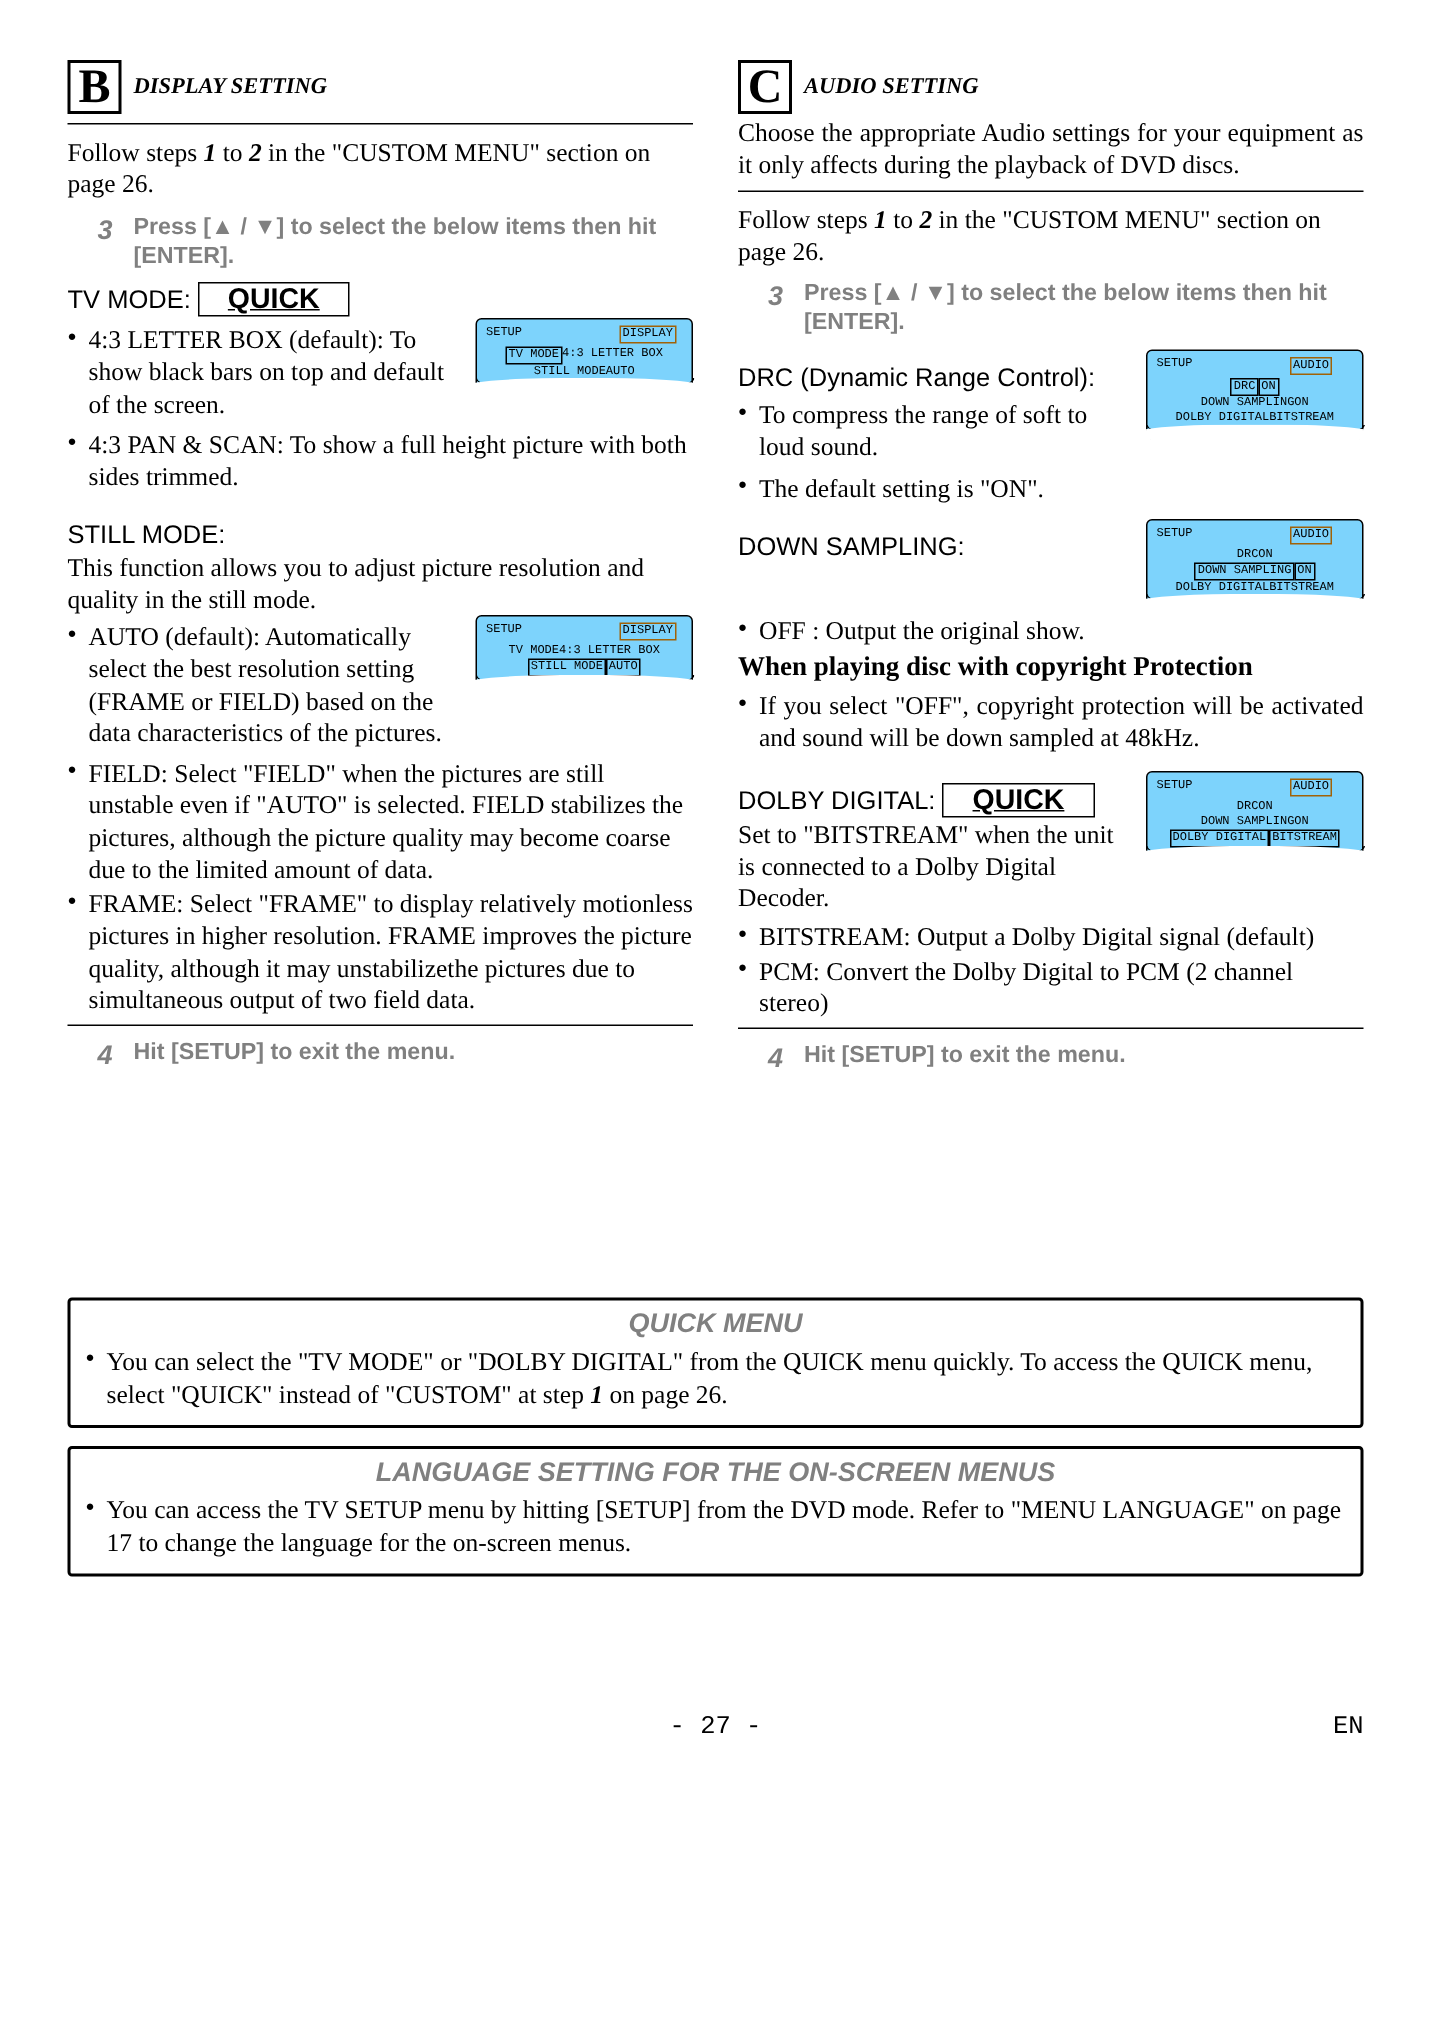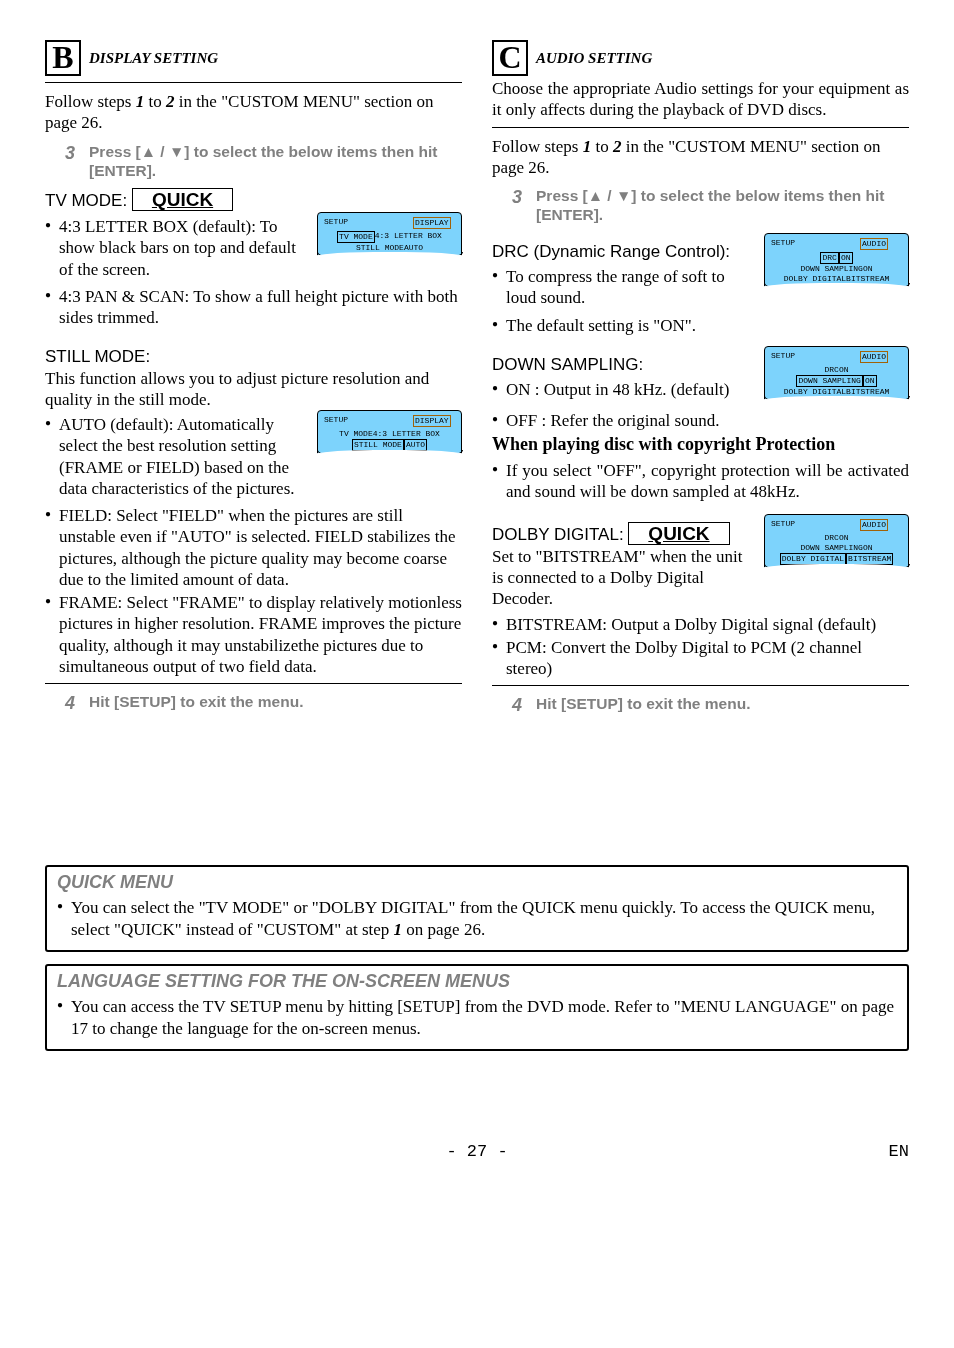--- a/index.html
+++ b/index.html
@@ -144,20 +144,21 @@
   padding: 4px 10px 8px 10px;
   margin-top: 30px;
   font-family: "Times New Roman", serif;
 }
 .bottom-head {
   font-family: Arial, Helvetica, sans-serif;
   font-style: italic;
   font-weight: bold;
   font-size: 18px;
   color: #808080;
+  text-align: center;
 }
 .page-footer {
   text-align: center;
   font-family: Liberation Mono, monospace;
   font-size: 17px;
   margin-top: 90px;
   position: relative;
 }
 .page-footer .en {
   position: absolute;
@@ -297,23 +298,20 @@
           <div class="osd-curve-right"></div>
       </div>
     </div>
     <ul class="bullet-list">
       <li>The default setting is "ON".</li>
     </ul>
 
     <div class="flex-row" style="margin-top:10px">
       <div class="left">
         <div class="sub-head">DOWN SAMPLING:</div>
-        <ul class="bullet-list">
-          <li>ON : Output in 48 kHz. (default)</li>
-        </ul>
       </div>
       <div class="osd">
         <div class="osd-tabs">
           <span class="osd-tab">SETUP</span>
           <span class="osd-tab boxed">AUDIO</span>
         </div>
         <div class="osd-row">
             <span class="k">DRC</span>
             <span class="v">ON</span>
           </div>
@@ -323,21 +321,21 @@
           </div>
         <div class="osd-row">
             <span class="k">DOLBY DIGITAL</span>
             <span class="v">BITSTREAM</span>
           </div>
         <div class="osd-curve-left"></div>
           <div class="osd-curve-right"></div>
       </div>
     </div>
     <ul class="bullet-list">
-      <li>OFF : Refer the original sound.</li>
+      <li>OFF : Output the original show.</li>
     </ul>
     <div class="bold-serif">When playing disc with copyright Protection</div>
     <ul class="bullet-list">
       <li style="text-align:justify">If you select "OFF", copyright protection will be activated and sound will be down sampled at 48kHz.</li>
     </ul>
 
     <div class="flex-row" style="margin-top:12px">
       <div class="left">
         <div class="sub-head">
           <span>DOLBY DIGITAL: </span><span class="quick-box">QUICK</span>

